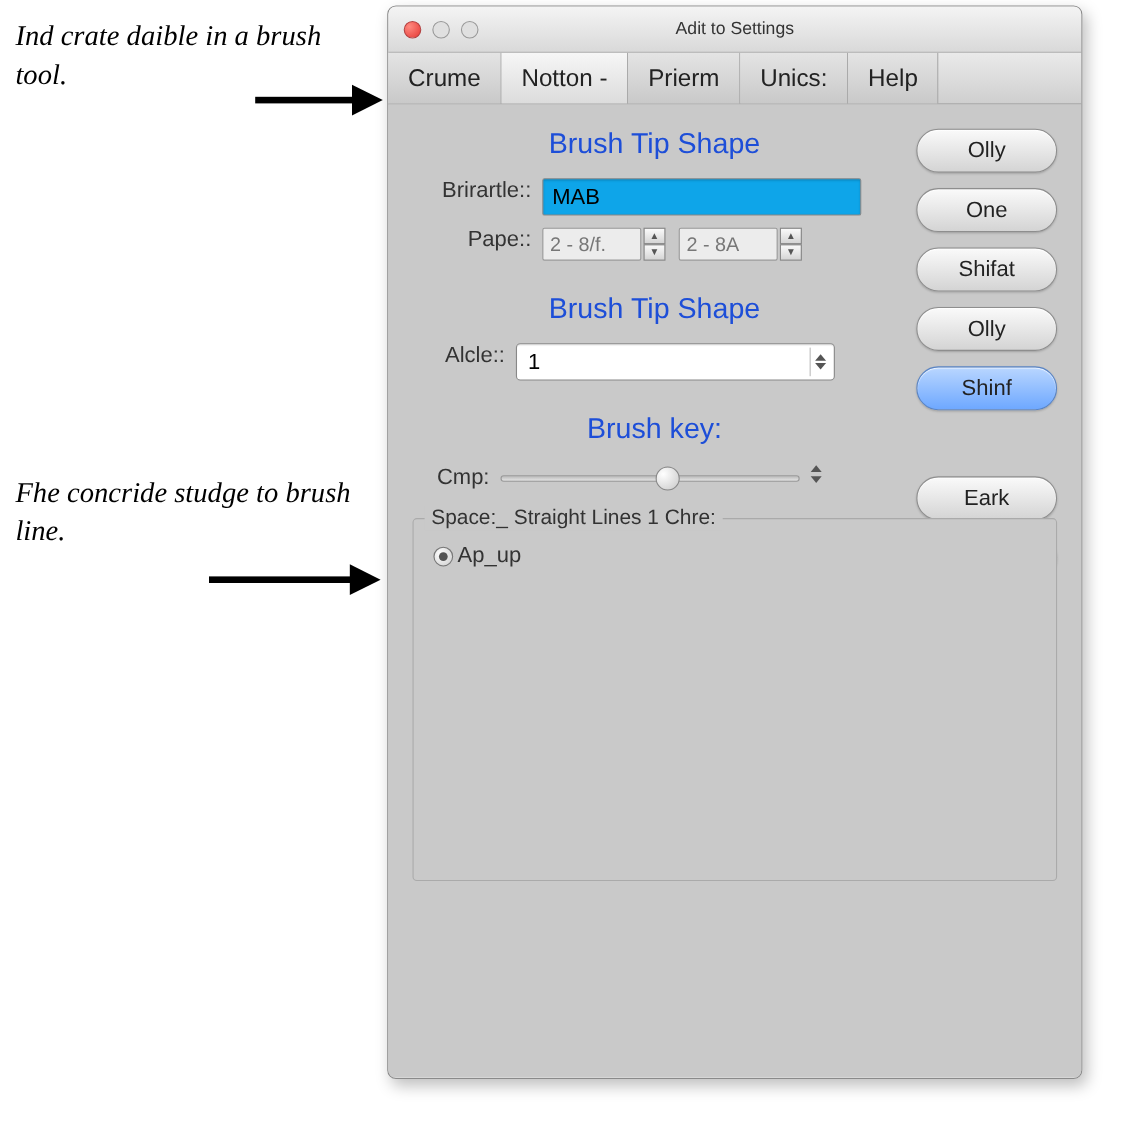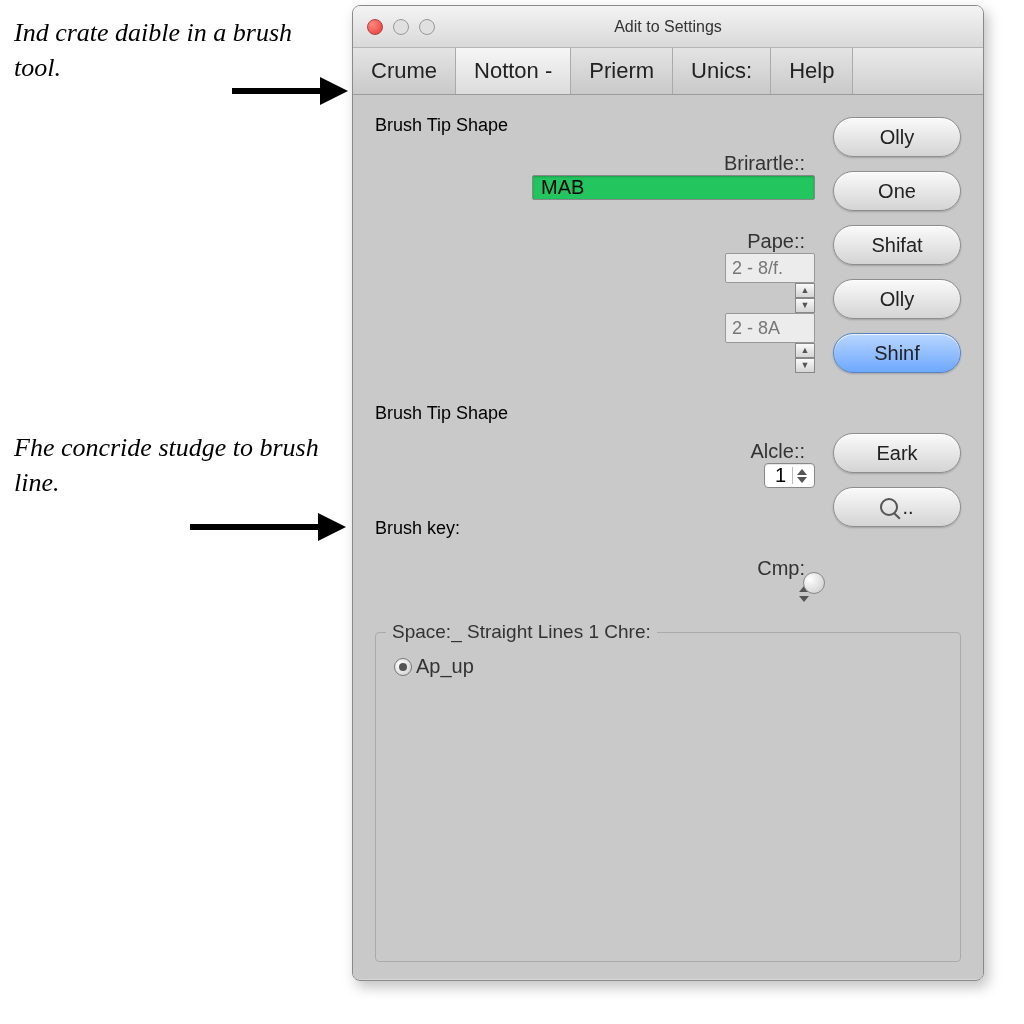--- a/index.html
+++ b/index.html
@@ -99,43 +99,43 @@
   }
 
   .pane {
     padding: 20px 22px;
     background: #c9c9c9;
     height: calc(100% - 42px - 48px);
     position: relative;
   }
 
   .section-title {
-    font-size: 18px;
-    color: #000000;
+    font-size: 26px;
+    color: #1d4ed8;
     margin-bottom: 16px;
+    text-align: center;
   }
 
   .row {
     display: flex;
-    align-items: flex-end;
-    margin-bottom: 30px;
-    flex-direction: column;
+    align-items: flex-start;
+    margin-bottom: 11px;
   }
   .row .label {
     width: 108px;
     text-align: right;
     font-size: 20px;
     color: #333;
     margin-right: 10px;
   }
   input.text {
     flex: 1;
     max-width: 290px;
     height: 34px;
-    background: #22c55e;
+    background: #0ea5e9;
     border: 1px solid #888;
     border-radius: 2px;
     padding: 0 8px;
     font-size: 20px;
     box-shadow: inset 0 1px 2px rgba(0,0,0,0.2);
   }
   input.mini {
     width: 90px;
     height: 30px;
     background: #ececec;

